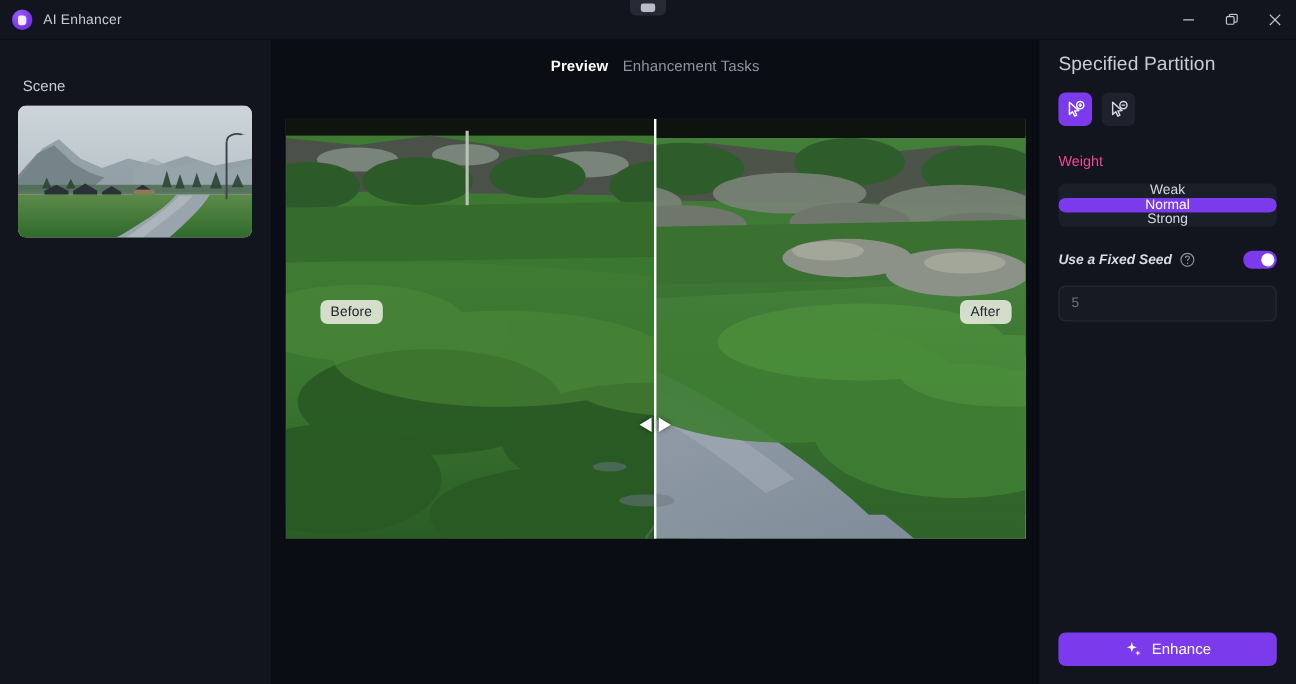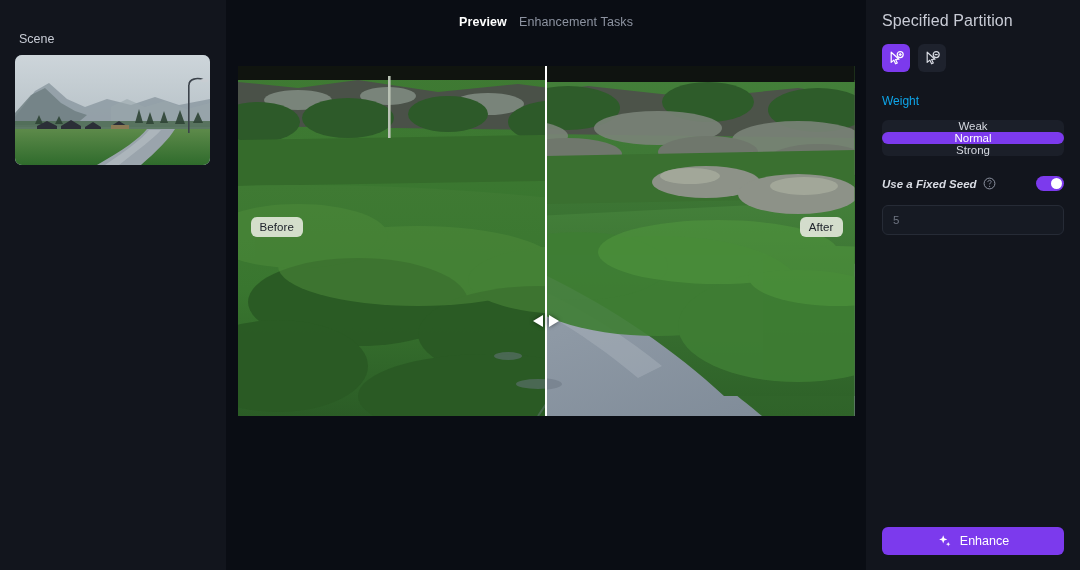--- a/index.html
+++ b/index.html
@@ -126,21 +126,21 @@
   .pane { position: absolute; inset: 0; }
   .pane.after { clip-path: inset(0 0 0 50%); }
   .pill {
     position: absolute; top: 151px;
     background: rgba(232,235,224,0.88);
     color: #20242c;
     font-size: 11.5px;
     padding: 4px 9px; border-radius: 6px;
     letter-spacing: .1px;
   }
-  .pill.before { left: 13px; }
+  .pill.before { left: 29px; }
   .pill.after  { right: 12px; }
   .divider {
     position: absolute; top: 0; bottom: 0; left: 50%;
     width: 2px; background: #ffffff; transform: translateX(-1px);
     cursor: ew-resize;
   }
   .handle {
     position: absolute; top: 247px; left: 50%;
     transform: translateX(-50%);
     display: flex; align-items: center; gap: 4px;
@@ -160,21 +160,21 @@
   .partition-row { display: flex; gap: 8px; margin-top: 14px; }
   .part-btn {
     width: 28px; height: 28px; border-radius: 6px;
     background: #1e222d;
     display: flex; align-items: center; justify-content: center;
     cursor: pointer; color: #d7dae2;
   }
   .part-btn.active { background: #7c3aed; color: #ffffff; }
   .part-btn svg { display: block; }
 
-  .r-sub { font-size: 12px; color: #0ea5e9; margin-top: 22px; }
+  .r-sub { font-size: 12px; color: #ec4899; margin-top: 22px; }
 
   .seg {
     display: flex; margin-top: 12px;
     background: #1b1f29; border-radius: 6px; overflow: hidden; flex-direction: column;
   }
   .seg-item {
     flex: 1; height: 27px;
     display: flex; align-items: center; justify-content: center;
     font-size: 11.5px; color: #d4d7df; cursor: pointer;
   }
@@ -215,20 +215,50 @@
     display: flex; align-items: center; justify-content: center; gap: 8px;
     cursor: pointer;
   }
   .enhance-btn svg { display: block; }
 </style>
 </head>
 <body>
 
 <div class="app">
 
+  <div class="titlebar">
+    <div class="logo">
+      <div class="mark"></div>
+    </div>
+    <div class="app-title">AI Enhancer</div>
+
+    <div class="tab-nub">
+      <div class="nub-inner"></div>
+    </div>
+
+    <div class="win-controls">
+      <div class="win-btn">
+        <svg width="11" height="11" viewBox="0 0 11 11">
+          <line x1="1" y1="5.5" x2="10" y2="5.5" stroke="currentColor" stroke-width="1"></line>
+        </svg>
+      </div>
+      <div class="win-btn">
+        <svg width="11" height="11" viewBox="0 0 11 11" fill="none" stroke="currentColor" stroke-width="1">
+          <rect x="1" y="2.8" width="6.4" height="6.4" rx="1"></rect>
+          <path d="M3.4 2.8 V1.8 A1 1 0 0 1 4.4 0.9 H9 A1 1 0 0 1 10 1.9 V6.4 A1 1 0 0 1 9 7.4 H7.4"></path>
+        </svg>
+      </div>
+      <div class="win-btn close">
+        <svg width="11" height="11" viewBox="0 0 11 11" stroke="currentColor" stroke-width="1">
+          <line x1="1.2" y1="1.2" x2="9.8" y2="9.8"></line>
+          <line x1="9.8" y1="1.2" x2="1.2" y2="9.8"></line>
+        </svg>
+      </div>
+    </div>
+  </div>
 
   <div class="body-row">
 
     <div class="sidebar">
 
       <div class="scene-label">Scene</div>
 
       <div class="thumb">
         <svg width="195" height="110" viewBox="0 0 195 110" preserveAspectRatio="none">
           <defs>

